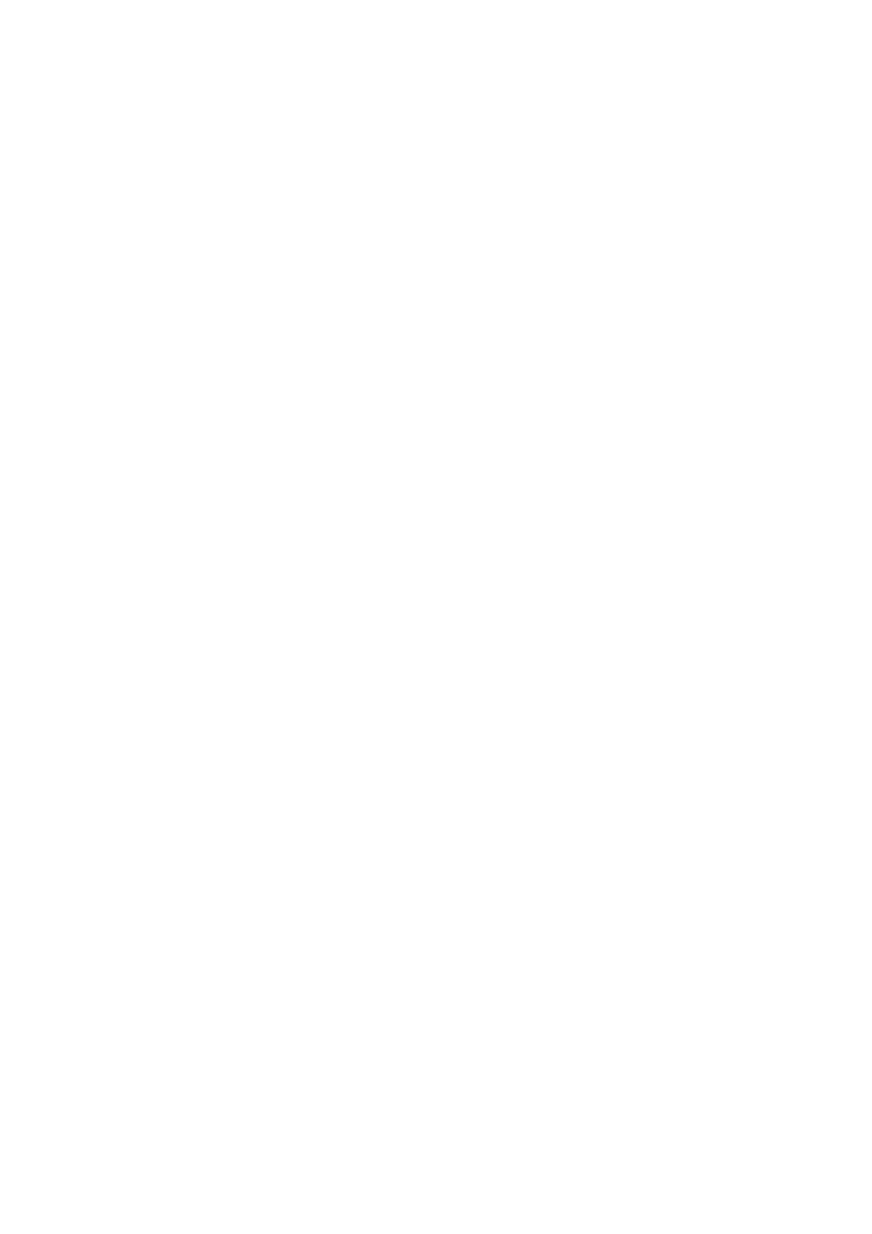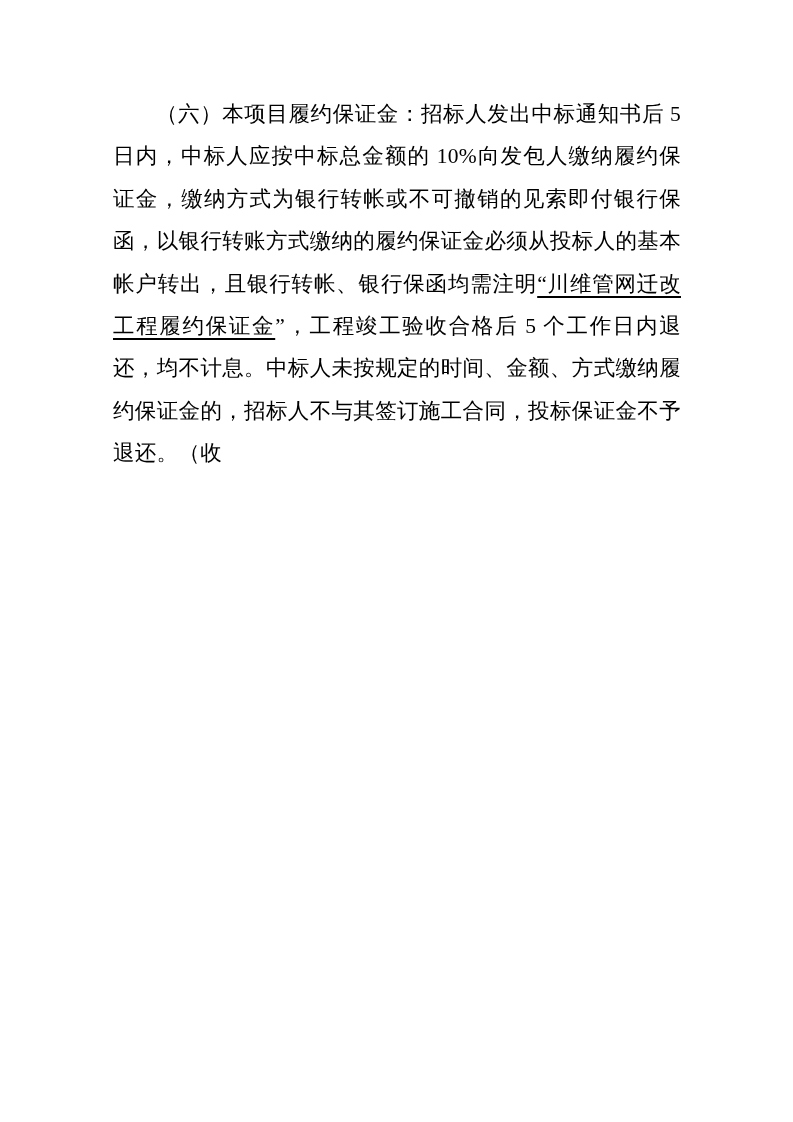--- a/index.html
+++ b/index.html
@@ -40,15 +40,14 @@
   }
 </style>
 </head>
 <body>
 
 <div class="page">
 
 
 
 
-  <p class="para indent"><span>（六）本项目履约保证金：招标人发出中标通知书后 5 日内，中标人应按中标总金额的 10%向发包人缴纳履约保证金，缴纳方式为银行转帐或不可撤销的见索即付银行保函，以银行转账方式缴纳的履约保证金必须从投标人的基本帐户转出，且银行转帐、银行保函均需注明</span><span class="underline">“川维管网迁改工程履约保证金</span><span>”，工程竣工验收合格后 5 个工作日内退还，均不计息。中标人未按规定的时间、金额、方式缴纳履约保证金的，招标人不与其签订施工合同，投标保证金不予退还。（收</span></p>
 
 </div>
 
 </body></html>

